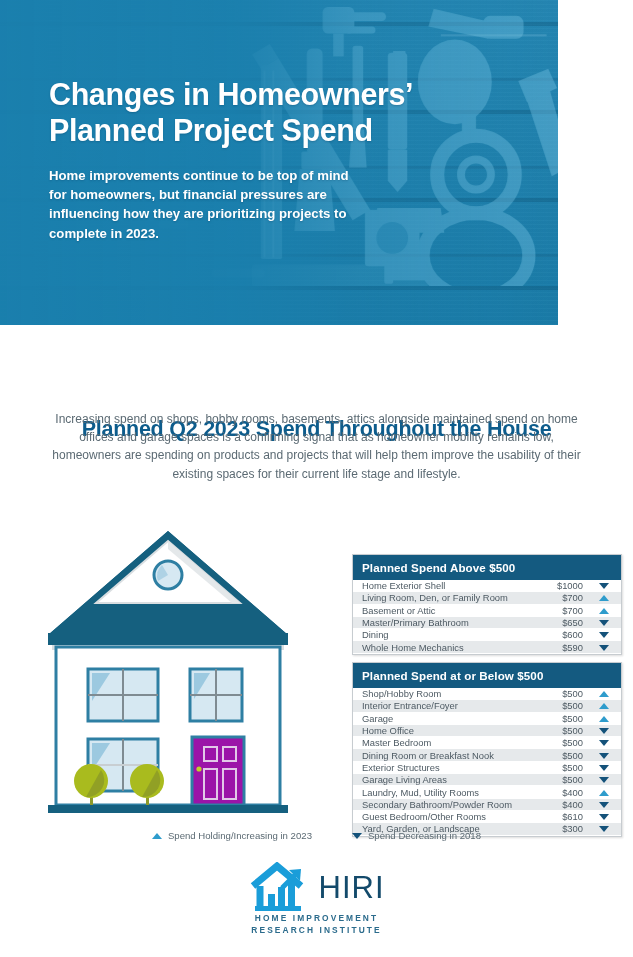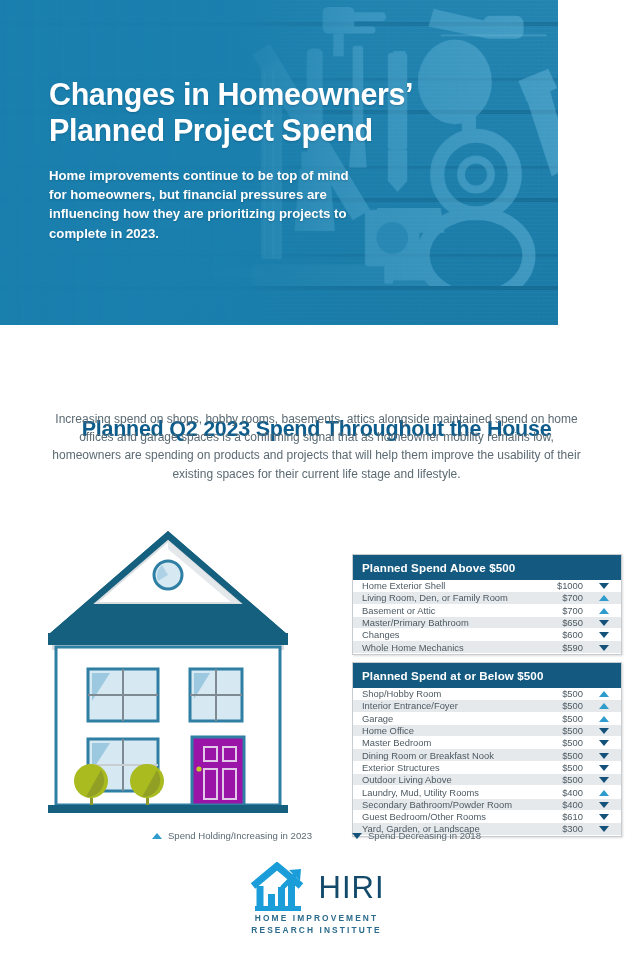--- a/index.html
+++ b/index.html
@@ -366,21 +366,21 @@
         <span class="label">Basement or Attic</span>
         <span class="value">$700</span>
         <span class="arrow"><i class="tri up"></i></span>
       </div>
       <div class="row">
         <span class="label">Master/Primary Bathroom</span>
         <span class="value">$650</span>
         <span class="arrow"><i class="tri down"></i></span>
       </div>
       <div class="row">
-        <span class="label">Changes</span>
+        <span class="label">Dining</span>
         <span class="value">$600</span>
         <span class="arrow"><i class="tri down"></i></span>
       </div>
       <div class="row">
         <span class="label">Whole Home Mechanics</span>
         <span class="value">$590</span>
         <span class="arrow"><i class="tri down"></i></span>
       </div>
     </div>
   </div>
@@ -417,21 +417,21 @@
         <span class="label">Dining Room or Breakfast Nook</span>
         <span class="value">$500</span>
         <span class="arrow"><i class="tri down"></i></span>
       </div>
       <div class="row">
         <span class="label">Exterior Structures</span>
         <span class="value">$500</span>
         <span class="arrow"><i class="tri down"></i></span>
       </div>
       <div class="row">
-        <span class="label">Outdoor Living Above</span>
+        <span class="label">Garage Living Areas</span>
         <span class="value">$500</span>
         <span class="arrow"><i class="tri down"></i></span>
       </div>
       <div class="row">
         <span class="label">Laundry, Mud, Utility Rooms</span>
         <span class="value">$400</span>
         <span class="arrow"><i class="tri up"></i></span>
       </div>
       <div class="row">
         <span class="label">Secondary Bathroom/Powder Room</span>

